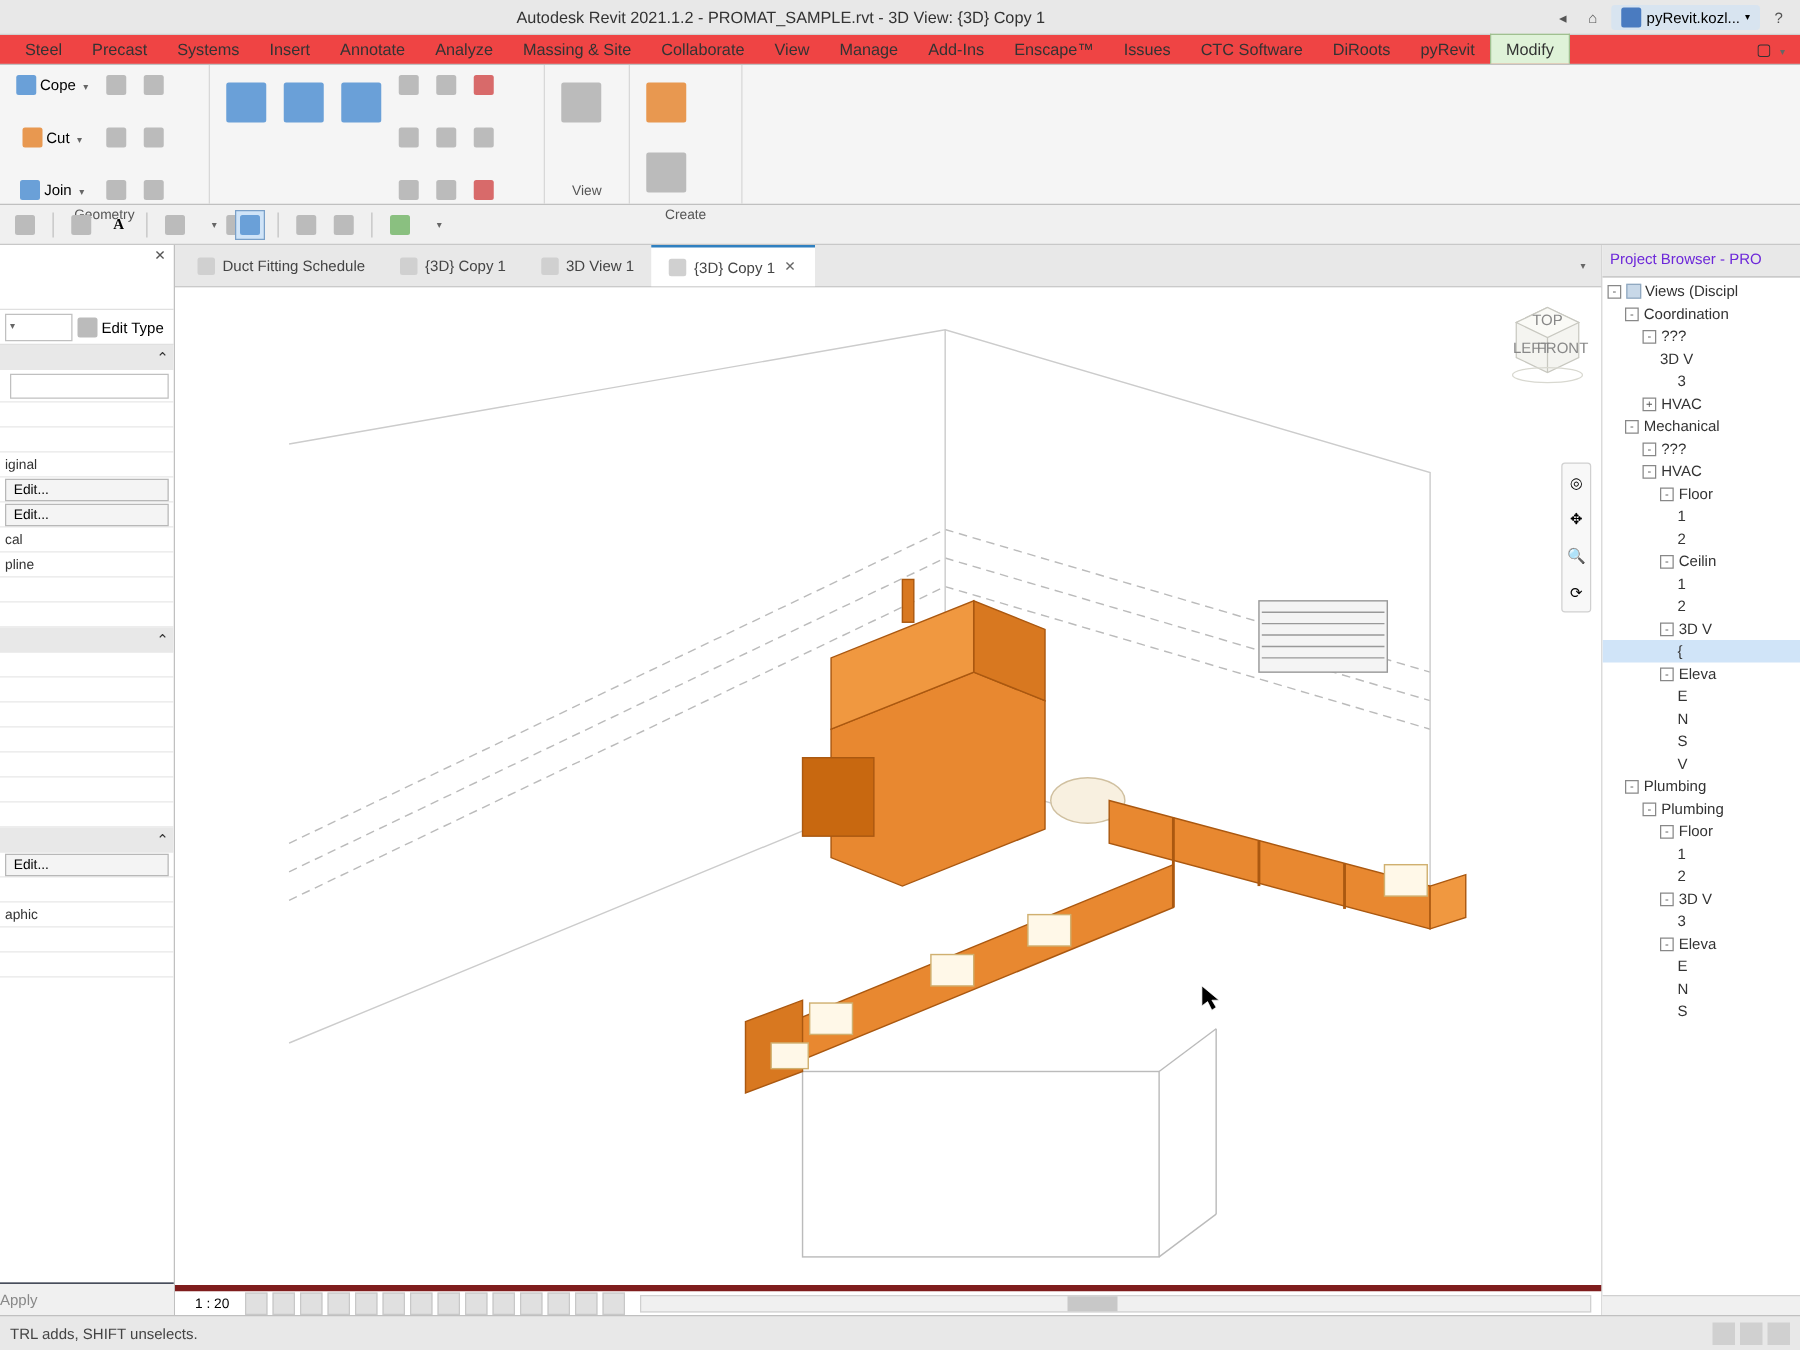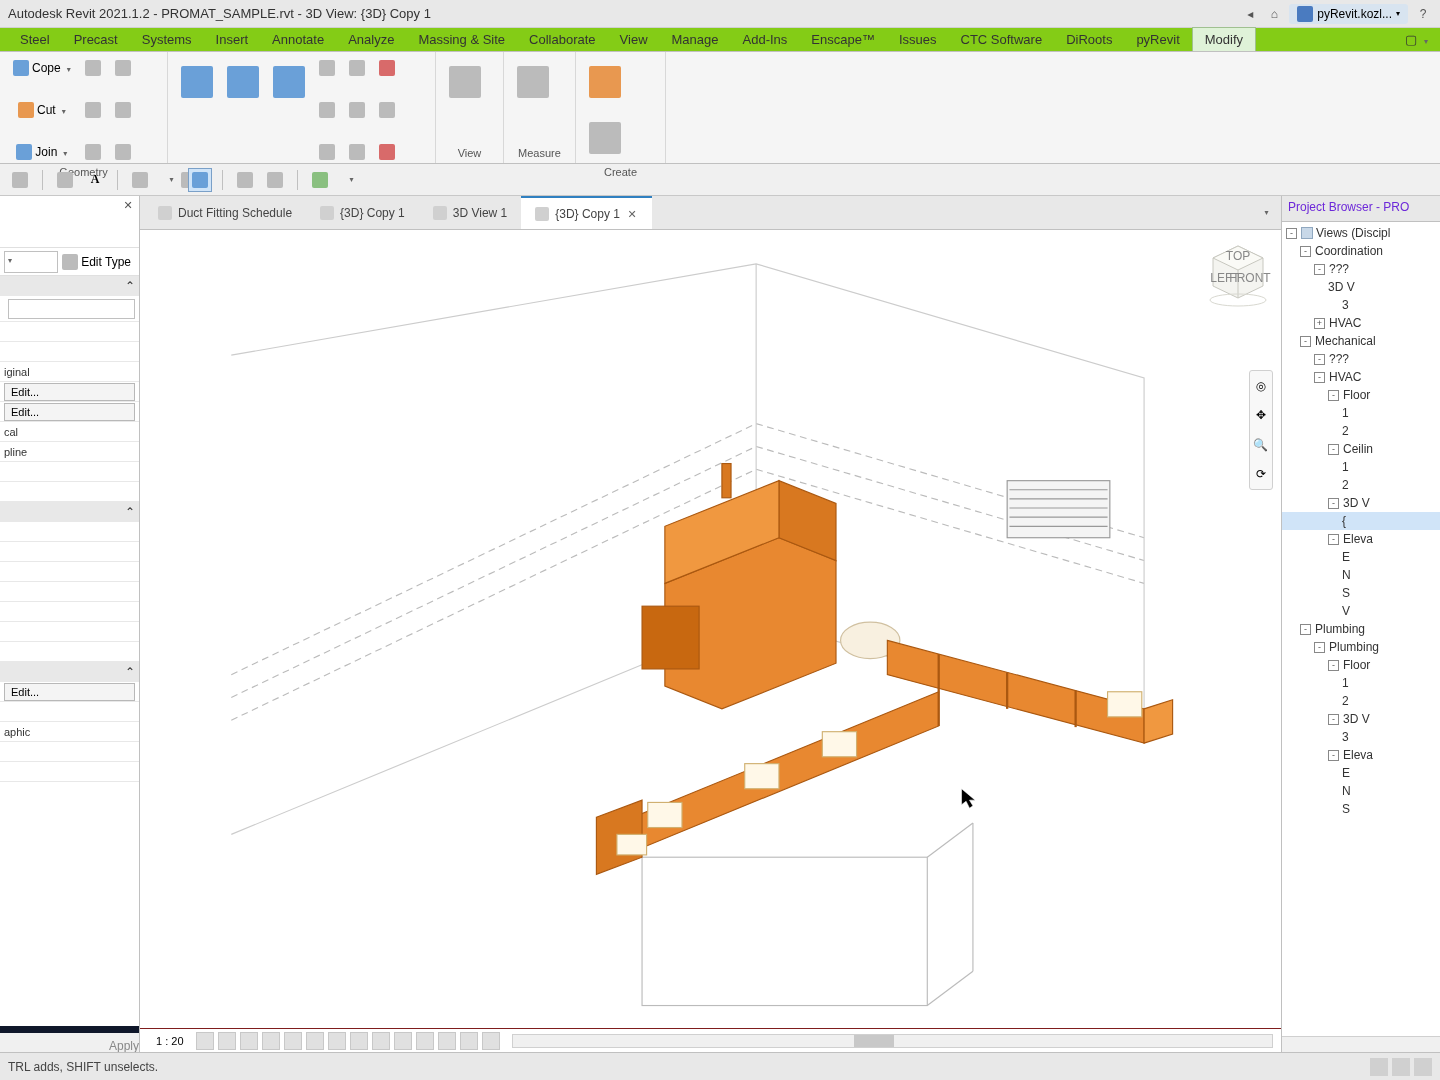--- a/index.html
+++ b/index.html
@@ -1,25 +1,25 @@
 <!DOCTYPE html>
 <html><head>
 <meta charset="utf-8">
 <style>
 * { margin: 0; padding: 0; box-sizing: border-box; font-family: "Segoe UI", Arial, sans-serif; font-size: 12px; }
 body { width: 1440px; height: 1080px; overflow: hidden; background: #f0f0f0; position: relative; }
 
 .titlebar { height: 28px; background: #e8e8e8; display: flex; align-items: center; padding: 0 8px; border-bottom: 1px solid #d0d0d0; }
-.titlebar-title { flex: 1; text-align: left; color: #333; font-size: 13px; }
+.titlebar-title { flex: 1; text-align: center; color: #333; font-size: 13px; }
 .titlebar-right { display: flex; align-items: center; gap: 6px; }
 .titlebar-icon { width: 18px; height: 18px; display: inline-flex; align-items: center; justify-content: center; color: #555; }
 .user-badge { display: flex; align-items: center; gap: 4px; padding: 2px 8px; background: #d8e4f0; border-radius: 3px; cursor: pointer; }
 .user-avatar { width: 16px; height: 16px; background: #4a7bc0; border-radius: 2px; }
 
-.ribbon-tabs { height: 24px; background: #84cc16; display: flex; align-items: flex-end; padding-left: 8px; border-bottom: 1px solid #c0c0c0; }
+.ribbon-tabs { height: 24px; background: #ef4444; display: flex; align-items: flex-end; padding-left: 8px; border-bottom: 1px solid #c0c0c0; }
 .ribbon-tab { padding: 4px 12px; color: #333; cursor: pointer; font-size: 13px; }
 .ribbon-tab.active { background: #dff2d8; border: 1px solid #a0c090; border-bottom: none; }
 
 .ribbon-panel { height: 112px; background: #f5f5f5; display: flex; border-bottom: 1px solid #c0c0c0; }
 .panel-group { border-right: 1px solid #d8d8d8; padding: 4px 8px; display: flex; flex-direction: column; justify-content: space-between; }
 .panel-label { text-align: center; font-size: 11px; color: #555; padding-top: 2px; }
 .panel-tools { display: flex; gap: 4px; flex-wrap: wrap; align-items: flex-start; }
 .tool-btn { min-width: 24px; height: 24px; display: inline-flex; align-items: center; justify-content: center; cursor: pointer; border: 1px solid transparent; padding: 0 4px; gap: 3px; }
 .tool-btn-large { width: 42px; height: 52px; flex-direction: column; }
 .tool-col { display: flex; flex-direction: column; gap: 18px; }
@@ -42,34 +42,34 @@
 .prop-header-space { height: 52px; border-bottom: 1px solid #e0e0e0; position:relative;}
 .prop-type-row { display:flex; align-items:center; height:28px; padding:0 4px; border-bottom:1px solid #e0e0e0;}
 .prop-dd { flex:1; height:22px; border:1px solid #c0c0c0; background:#fff;}
 .edit-type-btn { display:flex; align-items:center; gap:3px; padding:2px 4px; cursor:pointer; }
 .prop-body { flex:1; overflow:hidden; }
 .prop-row { height: 20px; border-bottom: 1px solid #e8e8e8; display:flex; align-items:center; padding-left:4px; font-size:11px; color:#333;}
 .prop-row.section { background:#e8e8e8; justify-content:flex-end; padding-right:4px;}
 .prop-row.editrow { padding:0;}
 .prop-row.editrow button { flex:1; height:18px; margin:1px 4px; background:#f4f4f4; border:1px solid #b8b8b8; cursor:pointer; font-size:11px; text-align:left; padding-left:6px;}
 .prop-input { width: 100%; height: 20px; border: 1px solid #c0c0c0; margin:2px 4px; font-size:11px;}
-.apply-btn { height: 26px; background: #f0f0f0; border-top:7px solid #0f172a; text-align:right; line-height:26px; color:#888; cursor:pointer;}
+.apply-btn { height: 26px; background: #f0f0f0; border-top:1px solid #0f172a; text-align:left; line-height:26px; color:#888; cursor:pointer;}
 
 .view-area { flex:1; display:flex; flex-direction:column; background:#fff; border-right:1px solid #c0c0c0;}
 .view-tabs { height: 34px; background: #e8e8e8; display:flex; align-items:center; padding:0 4px; border-bottom:1px solid #c0c0c0;}
 .view-tab { display:flex; align-items:center; gap:6px; padding:6px 14px; cursor:pointer; color:#444; height:100%;}
 .view-tab.active { background:#fff; border-top:2px solid #3080c0;}
 .view-tab-icon { width:14px; height:14px; background:#d0d0d0; border-radius:2px;}
 .view-tab-close { width:12px; height:12px; font-size:11px; text-align:center; line-height:12px; color:#666; cursor:pointer;}
 .view-canvas { flex:1; position:relative; overflow:hidden; background:#fff;}
 .canvas-svg { width:100%; height:100%; }
 .view-controls { position:absolute; top:8px; right:8px; }
 .viewcube { width:70px; height:70px; position:relative;}
 .nav-wheel { position:absolute; top:140px; right:8px; width:24px; height:120px; background:#f8f8f8; border:1px solid #d0d0d0; border-radius:3px; display:flex; flex-direction:column; align-items:center; justify-content:space-around;}
-.view-status { height:24px; background:#fff; border-top:1px solid #7f1d1d; display:flex; align-items:center; padding:0 8px; gap:4px;}
+.view-status { height:24px; background:#fff; border-top:5px solid #7f1d1d; display:flex; align-items:center; padding:0 8px; gap:4px;}
 .vs-scale { padding:0 8px; font-size:11px;}
 .vs-btn { width:18px; height:18px; background:#e0e0e0; border:1px solid #c8c8c8; cursor:pointer;}
 .vs-scroll { flex:1; height:14px; background:#f0f0f0; border:1px solid #d0d0d0; margin-left:8px; position:relative;}
 .vs-thumb { position:absolute; left:45%; width:40px; height:12px; background:#c8c8c8;}
 
 .browser { width: 158px; background:#fff; display:flex; flex-direction:column;}
 .browser-header { height:26px; background:#e8e8e8; border-bottom:1px solid #c0c0c0; padding:4px 6px; font-size:12px; color:#6d28d9; white-space:nowrap; overflow:hidden;}
 .browser-tree { flex:1; overflow:hidden; padding:2px 0;}
 .tree-node { display:flex; align-items:center; height:18px; font-size:12px; color:#333; cursor:pointer; white-space:nowrap;}
 .tree-toggle { width:11px; height:11px; border:1px solid #888; margin-right:4px; font-size:9px; line-height:9px; text-align:center; color:#555; cursor:pointer;}
@@ -229,28 +229,20 @@
 
   <div class="panel-group" style="width:68px">
     <div class="panel-tools">
       <div class="tool-btn tool-btn-large">
           <span class="tool-icon tool-icon-lg"></span>
         </div>
     </div>
     <div class="panel-label">View</div>
   </div>
 
-  <div class="panel-group" style="width:72px">
-    <div class="panel-tools">
-      <div class="tool-btn tool-btn-large">
-          <span class="tool-icon tool-icon-lg"></span>
-        </div>
-    </div>
-    <div class="panel-label">Measure</div>
-  </div>
 
   <div class="panel-group" style="width:90px">
     <div class="panel-tools">
       <div class="tool-btn tool-btn-large">
           <span class="tool-icon tool-icon-lg orange"></span>
         </div>
       <div class="tool-btn tool-btn-large">
           <span class="tool-icon tool-icon-lg"></span>
         </div>
     </div>

